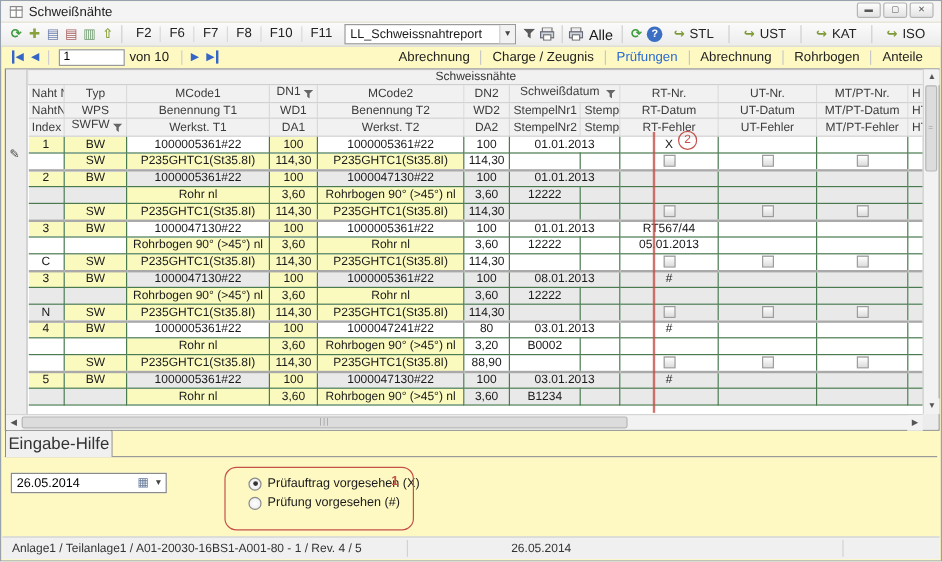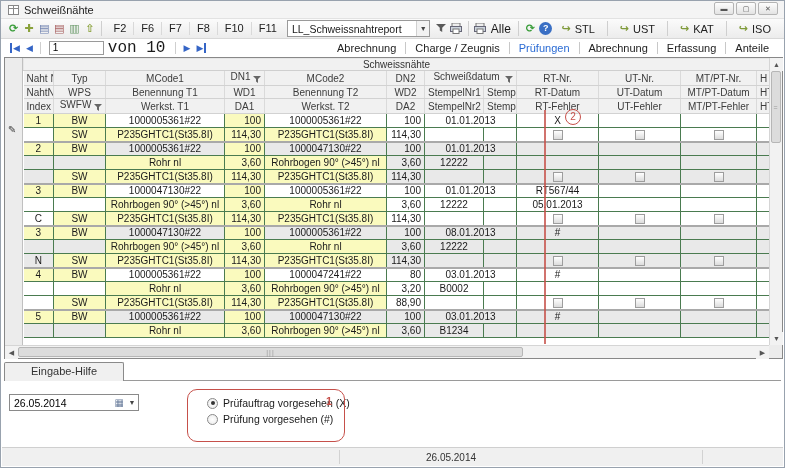--- a/index.html
+++ b/index.html
@@ -2,21 +2,21 @@
 <html><head>
 <meta charset="utf-8">
 <style>
   * { box-sizing: border-box; margin: 0; padding: 0; }
   html,body { width: 785px; height: 468px; }
   body {
     font-family: "Liberation Sans", "DejaVu Sans", sans-serif;
     background: #dfe3e8; position: relative; overflow: hidden;
     font-size: 11px; color: #1a1a1a;
   }
-  #win { position:absolute; inset:0; background:#ffffff; border:1px solid #98a2ae; }
+  #win { position:absolute; inset:0; background:#fef9c3; border:1px solid #98a2ae; }
 
   
   #titlebar { position:absolute; left:0; top:0; right:0; height:17px; display:flex; align-items:center; padding-left:7px; gap:5px; background:#f4f4f4; }
   #titlebar .ttl { font-size:11px; color:#222; }
   #winbtns { position:absolute; right:6px; top:1px; display:flex; gap:2px; }
   #winbtns span { width:20px; height:13px; border:1px solid #b4b4b4; background:linear-gradient(#fdfdfd,#e3e3e3); border-radius:2px; font-size:7px; line-height:11px; text-align:center; color:#555; }
 
   
   #toolbar { position:absolute; left:0; top:17px; right:0; height:21px; border-top:1px solid #e2e2e2; border-bottom:1px solid #d8d8d8; background:linear-gradient(#fbfbfb,#ececec); display:flex; align-items:center; padding:0 5px; }
   .tbi { width:15px; height:15px; display:inline-flex; align-items:center; justify-content:center; font-size:11px; margin:0 1px; }
@@ -30,60 +30,60 @@
   .jumpbtn { display:inline-flex; align-items:center; gap:4px; font-size:11px; color:#222; padding:0 8px; }
   .jumpbtn .jico { color:#7f9a3a; font-weight:bold; font-size:11px; }
   .helpico { width:13px; height:13px; border-radius:50%; background:#3a6fc4; color:#fff; font-size:9px; font-weight:bold; line-height:13px; text-align:center; }
 
   
   #navrow { position:absolute; left:0; top:38px; right:0; height:17px; display:flex; align-items:center; padding:0 6px; }
   .navbtn { color:#3565c6; font-size:9px; margin:0 3px; }
   .navbtn.first { border-left:2px solid #3565c6; padding-left:1px; }
   .navbtn.last  { border-right:2px solid #3565c6; padding-right:1px; }
   #pageinput { width:55px; height:14px; border:1px solid #9a9a9a; font-size:10px; padding:0 3px; margin:0 4px; font-family:inherit; }
-  #ofLabel { font-size:16px; margin-right:6px;font-family:Liberation Mono, monospace; }
+  #ofLabel { font-size:11px; margin-right:6px; }
   .nsep { width:1px; height:12px; background:#cfcfcf; margin:0 4px; }
   #viewtabs { margin-left:auto; display:flex; align-items:center; }
   .vtab { font-size:11px; color:#222; padding:0 9px; }
   .vtab.active { color:#2a6bd4; }
   .vtsep { width:1px; height:12px; background:#c8c8c8; }
 
   
   #grid { position:absolute; left:3px; top:56px; width:779px; height:302px; border:1px solid #888; background:#fff; }
   #marker { position:absolute; left:0; top:0; bottom:13px; width:18px; background:#ececec; border-right:1px solid #c0c0c0; }
   #pencil { position:absolute; left:3px; top:66px; font-size:10px; color:#444; }
   #gwrap { position:absolute; left:18px; top:0; right:13px; bottom:13px; overflow:hidden; }
   table { border-collapse:collapse; table-layout:fixed; width:746px; }
   td { font-size:10px; height:14px; padding:0 3px; white-space:nowrap; overflow:hidden; text-align:center; border-right:1px solid #4a7b50; border-bottom:1px solid #4a7b50; background:#fff; color:#1a1a1a; }
   tr.band-row td { height:12px; background:#f1f1f1; border:1px solid #e6e6e6; border-bottom:1px solid #cfcfcf; font-size:10px; color:#333; text-align:center; }
   tr.hdr td { height:13px; background:#f1f1f1; color:#3c3c3c; border-right:1px solid #dadada; border-bottom:1px solid #d2d2d2; font-size:10px; }
   tr.hdr td .flt { float:right; margin-top:3px; }
   td.yellow { background:#fafabe; }
   tr.stripe td { background:#e9e9e9; }
   tr.stripe td.yellow { background:#fafabe; }
-  td.num { text-align:right; }
+  td.num { }
   tr.btop td { border-top:2px solid #a9a9a9; }
   .cb { display:inline-block; width:10px; height:10px; border:1px solid #9d9d9d; background:linear-gradient(#ffffff,#dcdcdc); vertical-align:middle; }
   #redline { position:absolute; left:539px; top:52px; bottom:14px; width:2px; background:rgba(198,80,72,.8); pointer-events:none; }
   .callout { position:absolute; width:16px; height:16px; border:1.5px solid #c6504a; border-radius:50%; color:#c6504a; font-size:10px; line-height:13px; text-align:center; background:transparent; }
   #callout2 { left:560px; top:51px; }
 
   
   #vscroll { position:absolute; right:0; top:0; bottom:13px; width:13px; background:#f2f2f2; border-left:1px solid #d5d5d5; }
   #hscroll { position:absolute; left:0; right:13px; bottom:0; height:13px; background:#f2f2f2; border-top:1px solid #d5d5d5; }
   .sbtn { position:absolute; width:13px; height:13px; font-size:7px; color:#555; text-align:center; line-height:13px; background:#f2f2f2; }
   #vthumb { position:absolute; left:1px; right:1px; top:13px; height:72px; background:#dcdcdc; border:1px solid #b6b6b6; border-radius:2px; }
   #hthumb { position:absolute; top:1px; bottom:1px; left:13px; width:505px; background:#dcdcdc; border:1px solid #b6b6b6; border-radius:2px; }
   .grip { position:absolute; left:50%; top:50%; transform:translate(-50%,-50%); color:#9a9a9a; font-size:7px; letter-spacing:1px; }
   #corner { position:absolute; right:0; bottom:0; width:13px; height:13px; background:#ececec; }
 
   
   #bottom { position:absolute; left:3px; top:360px; right:3px; height:83px; }
   #btabs { display:flex; align-items:flex-end; border-bottom:1px solid #9a9a9a; height:20px; }
-  .btab { font-size:11px; padding:2px 26px 3px; border:1px solid #a8a8a8; border-bottom:none; background:#e6e6e6; color:#333; border-radius:2px 2px 0 0; margin-right:2px; }
+  .btab { font-size:14px; padding:2px 2px 3px; border:1px solid #a8a8a8; border-bottom:none; background:#e6e6e6; color:#333; border-radius:2px 2px 0 0; margin-right:2px; }
   .btab.active { background:#f0f0f0; position:relative; top:1px; padding-bottom:4px; border-color:#8a8a8a; }
   #datebox { position:absolute; left:5px; top:33px; width:130px; height:17px; background:#fff; border:1px solid #8a8a8a; display:flex; align-items:center; }
   #datebox input { flex:1; border:none; font-size:10.5px; padding-left:4px; width:80px; font-family:inherit; background:transparent; }
   #datebox .calico { font-size:10px; color:#667a9a; padding:0 2px; }
   #datebox .darr { width:12px; text-align:center; font-size:7px; color:#444; }
   #radios { position:absolute; left:203px; top:36px; }
   .radio { display:flex; align-items:center; gap:5px; margin-bottom:4px; }
   .rdot { width:11px; height:11px; border:1px solid #8a8a8a; border-radius:50%; background:radial-gradient(#fff,#e8e8e8); position:relative; flex:none; }
   .rdot.sel::after { content:""; position:absolute; left:2.5px; top:2.5px; width:4px; height:4px; border-radius:50%; background:#333; }
   .radio span.lbl { font-size:10.5px; }
@@ -188,21 +188,21 @@
     <span class="navbtn last">▶</span>
     <div id="viewtabs">
         <span class="vtab">Abrechnung</span>
         <span class="vtsep"></span>
         <span class="vtab">Charge / Zeugnis</span>
         <span class="vtsep"></span>
         <span class="vtab active">Prüfungen</span>
         <span class="vtsep"></span>
         <span class="vtab">Abrechnung</span>
         <span class="vtsep"></span>
-        <span class="vtab">Erfassung</span>
+        <span class="vtab">Rohrbogen</span>
         <span class="vtsep"></span>
         <span class="vtab">Anteile</span>
       </div>
   </div>
 
   <div id="grid">
     <div id="marker">
       <span id="pencil">✎</span>
     </div>
     <div id="gwrap">
@@ -529,18 +529,19 @@
         <div class="radio">
           <span class="rdot"></span>
           <span class="lbl">Prüfung vorgesehen (#)</span>
         </div>
       </div>
     <div id="redbox"></div>
     <div id="callout1" class="callout">1</div>
   </div>
 
   <div id="statusbar">
+    <span class="sl">Anlage1 / Teilanlage1 / A01-20030-16BS1-A001-80 - 1 / Rev. 4 / 5</span>
     <span class="ssep" style="left:337px"></span>
     <span class="sdate">26.05.2014</span>
     <span class="ssep" style="left:700px"></span>
   </div>
 
 </div>
 
 </body></html>

